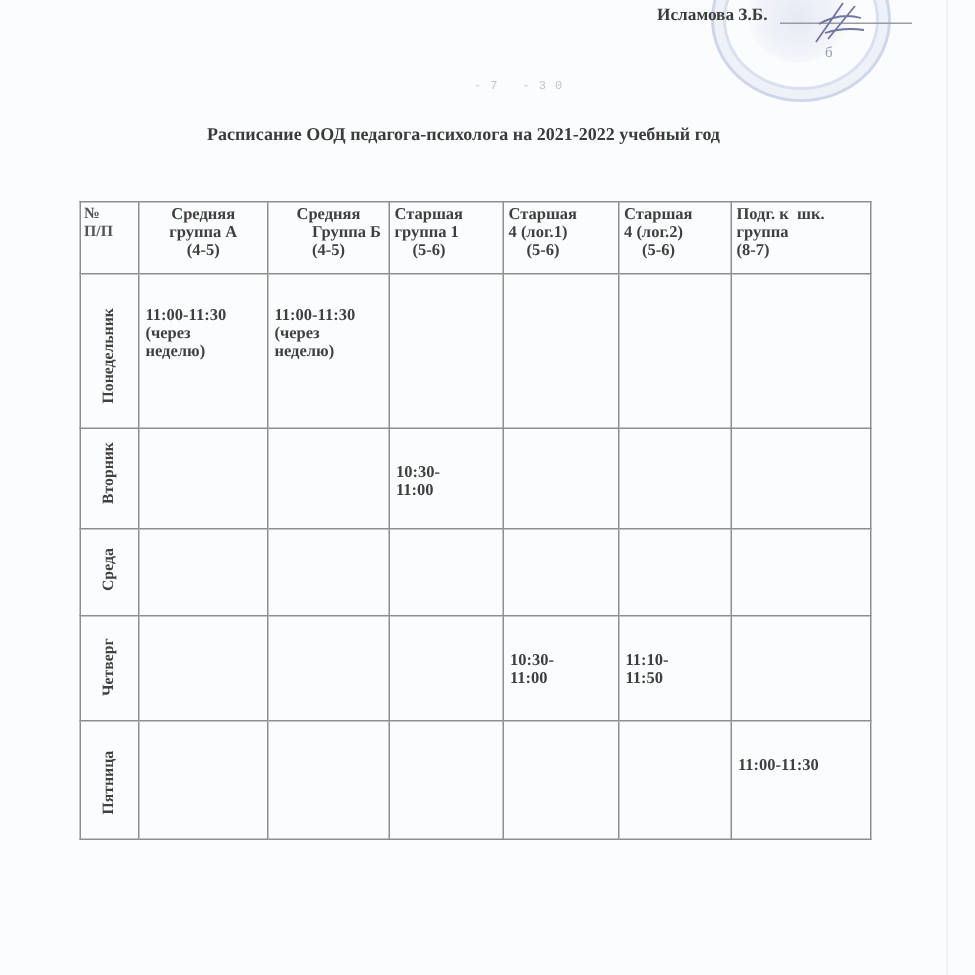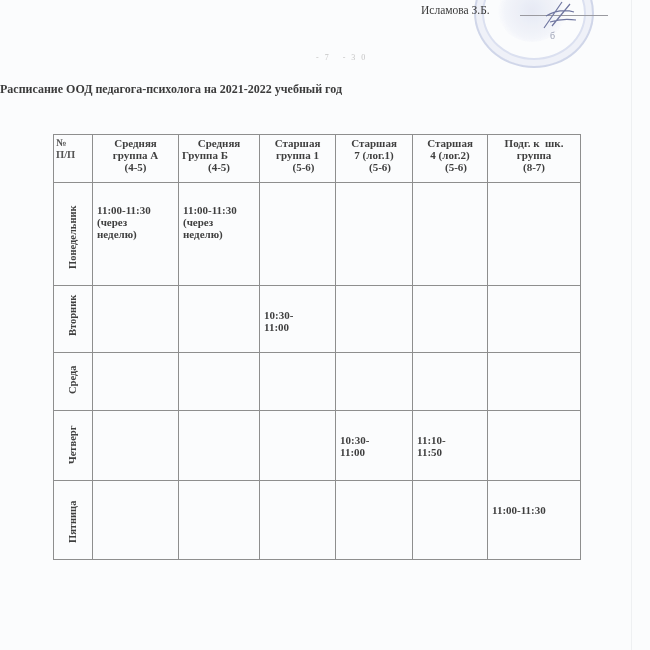--- a/index.html
+++ b/index.html
@@ -8,22 +8,22 @@
       background: #fbfcfd;
       position: relative;
       font-family: "Liberation Serif", "DejaVu Serif", serif;
       color: #3a3a3a;
     }
     .page-edge {
       position: absolute; top: 0; right: 18px; width: 1px; height: 650px;
       background: #eef0f2;
     }
     .signature-block {
-      position: absolute; top: 4px; left: 421px;
-      font-weight: normal; font-size: 11.5px; color: #3b3b3b;
+      position: absolute; top: 4px; left: 438px;
+      font-weight: bold; font-size: 11.5px; color: #3b3b3b;
     }
     .signature-line {
       position: absolute; top: 15px; left: 520px; width: 88px; height: 1px;
       background: #9a9aa0;
     }
     .stamp {
       position: absolute; top: -42px; left: 474px; width: 116px; height: 106px;
       border-radius: 50%;
       border: 2px solid #c9d0e6;
       box-shadow: inset 0 0 0 6px #eef0f8, inset 0 0 0 8px #d6dcee;
@@ -36,25 +36,25 @@
     }
     .stamp-letter {
       position: absolute; top: 70px; left: 74px;
       font-size: 10px; color: #8a90a8;
     }
     .scribble {
       position: absolute; top: -4px; left: 150px; width: 30px; height: 30px;
     }
     .faint-mark {
       position: absolute; top: 53px; left: 316px;
-      font-size: 8px; color: #c4c4c4; letter-spacing: 6px;
+      font-size: 8px; color: #c4c4c4; letter-spacing: 6px; font-family: Liberation Mono, monospace;
     }
     .doc-title {
       position: absolute; top: 82px; left: 0; width: 618px;
-      text-align: left;
+      text-align: center;
       font-weight: bold; font-size: 12px; color: #3b3b3b;
     }
     table.schedule {
       position: absolute; top: 134px; left: 53px;
       border-collapse: collapse;
       table-layout: fixed;
       width: 527px;
     }
     table.schedule td, table.schedule th {
       border: 1px solid #8e8e8e;
@@ -62,21 +62,21 @@
       padding: 0;
       font-weight: bold;
       font-size: 11px;
       line-height: 12px;
       color: #3f3f3f;
     }
     th .hdr { padding: 2px 3px 0 3px; }
     th.num { font-weight: normal; text-align: left; }
     th.num .hdr { padding: 2px 2px 0 2px; color: #555; font-size: 10.5px; }
     .center { text-align: center; margin-left: 36px; }
-    .left { text-align: center; }
+    .left { text-align: left; }
     td.day { position: relative; }
     .day-label {
       position: absolute;
       left: 50%; bottom: 4px;
       transform-origin: 0 0;
       transform: rotate(-90deg) translate(0, -50%);
       white-space: nowrap;
       font-size: 10.5px; font-weight: bold; color: #404040;
     }
     .cell-text { padding: 1px 3px 0 4px; display: block; margin-top: 20px; }
@@ -123,35 +123,35 @@
       <th class="center">
         <div class="hdr">
           <span class="line">Средняя</span>
           <span class="line">группа А</span>
           <span class="line">(4-5)</span>
         </div>
       </th>
       <th class="center">
         <div class="hdr">
           <span class="line">Средняя</span>
-          <span class="line" style="text-align:left;padding-right:2px">Группа Б</span>
+          <span class="line" style="text-align:right;padding-right:2px">Группа Б</span>
           <span class="line">(4-5)</span>
         </div>
       </th>
       <th class="left">
         <div class="hdr">
           <span class="line">Старшая</span>
           <span class="line">группа 1</span>
           <span class="line" style="padding-left:12px">(5-6)</span>
         </div>
       </th>
       <th class="left">
         <div class="hdr">
           <span class="line">Старшая</span>
-          <span class="line">7 (лог.1)</span>
+          <span class="line">4 (лог.1)</span>
           <span class="line" style="padding-left:12px">(5-6)</span>
         </div>
       </th>
       <th class="left">
         <div class="hdr">
           <span class="line">Старшая</span>
           <span class="line">4 (лог.2)</span>
           <span class="line" style="padding-left:12px">(5-6)</span>
         </div>
       </th>

